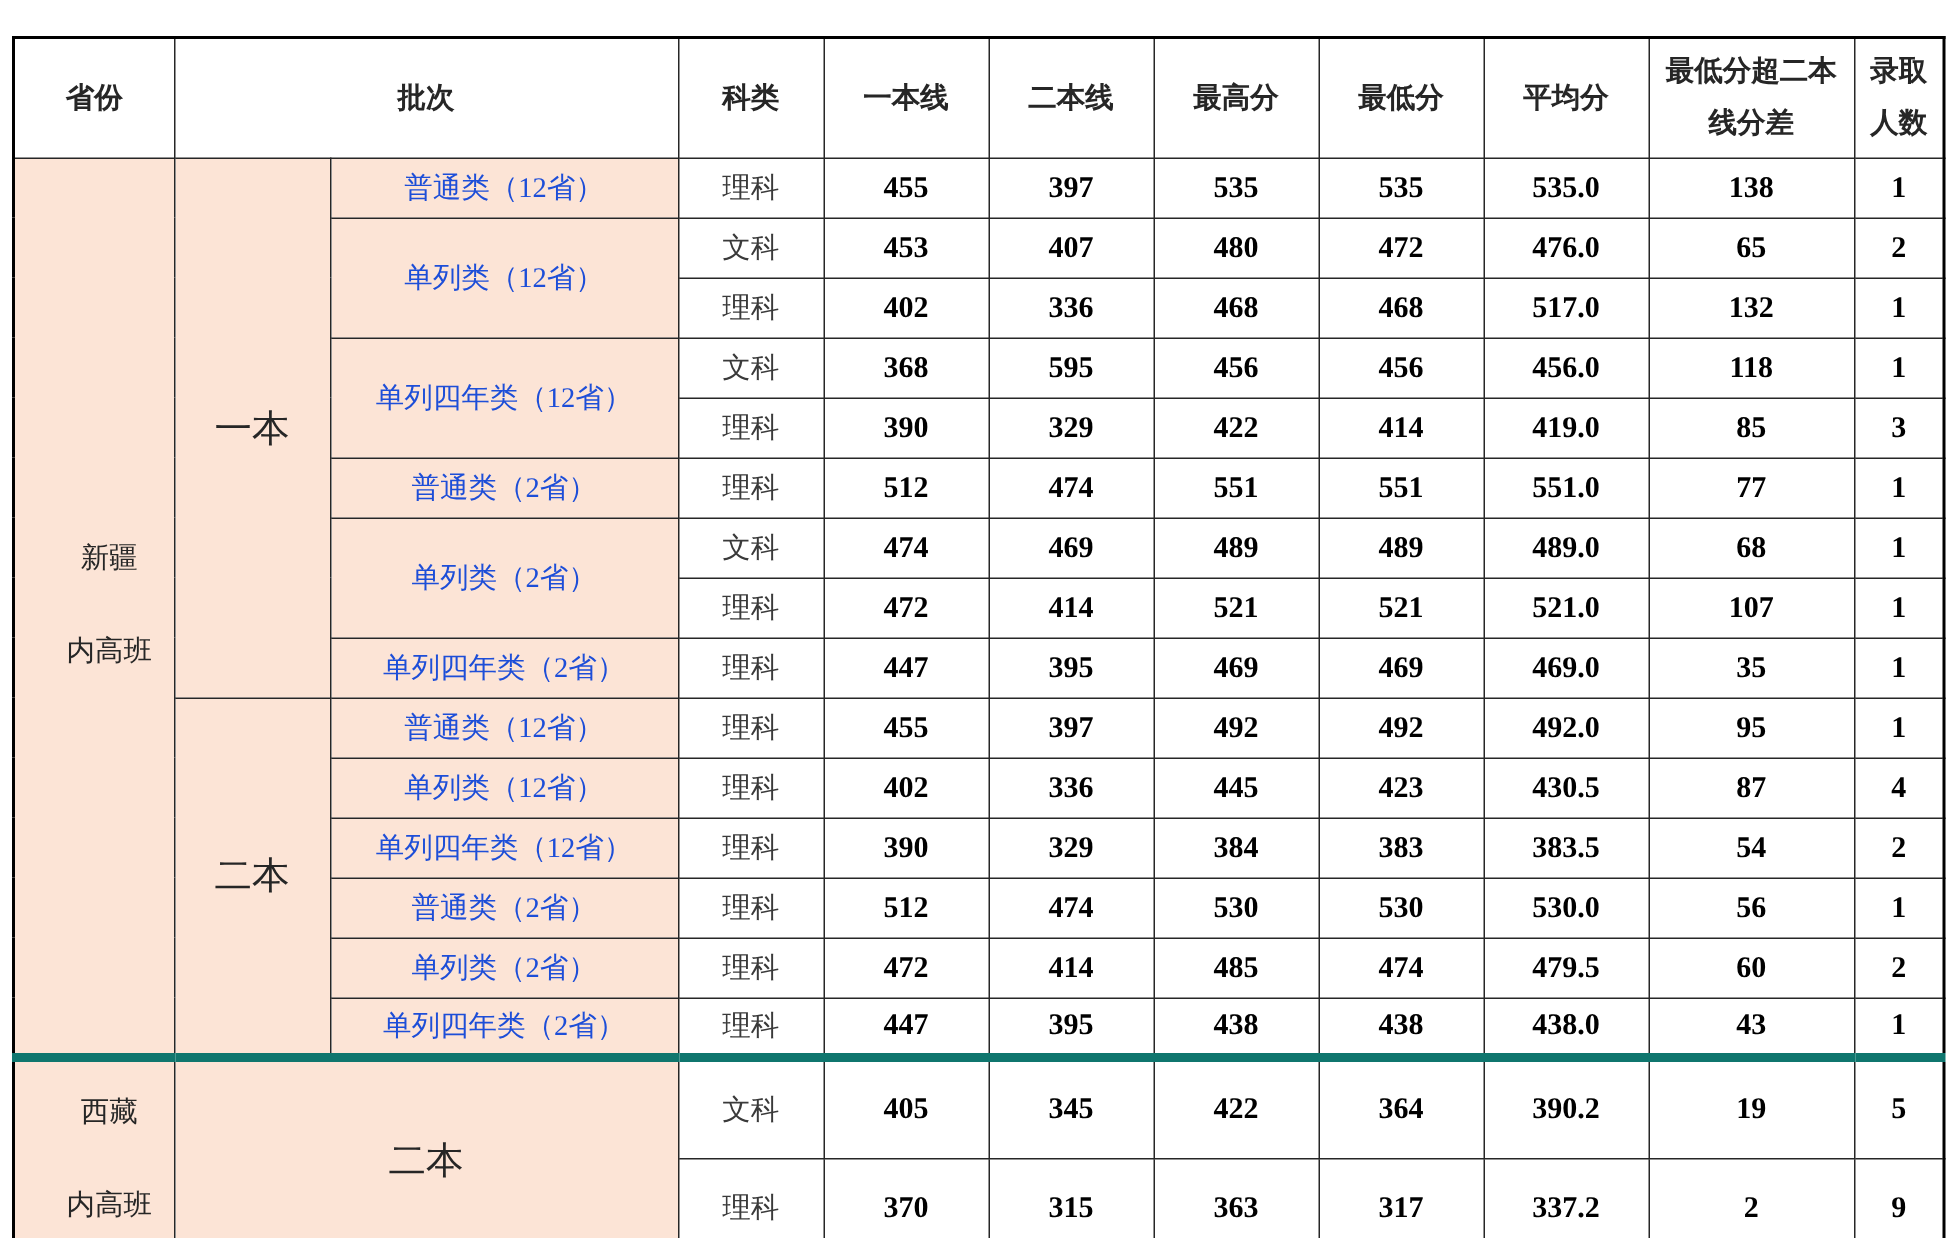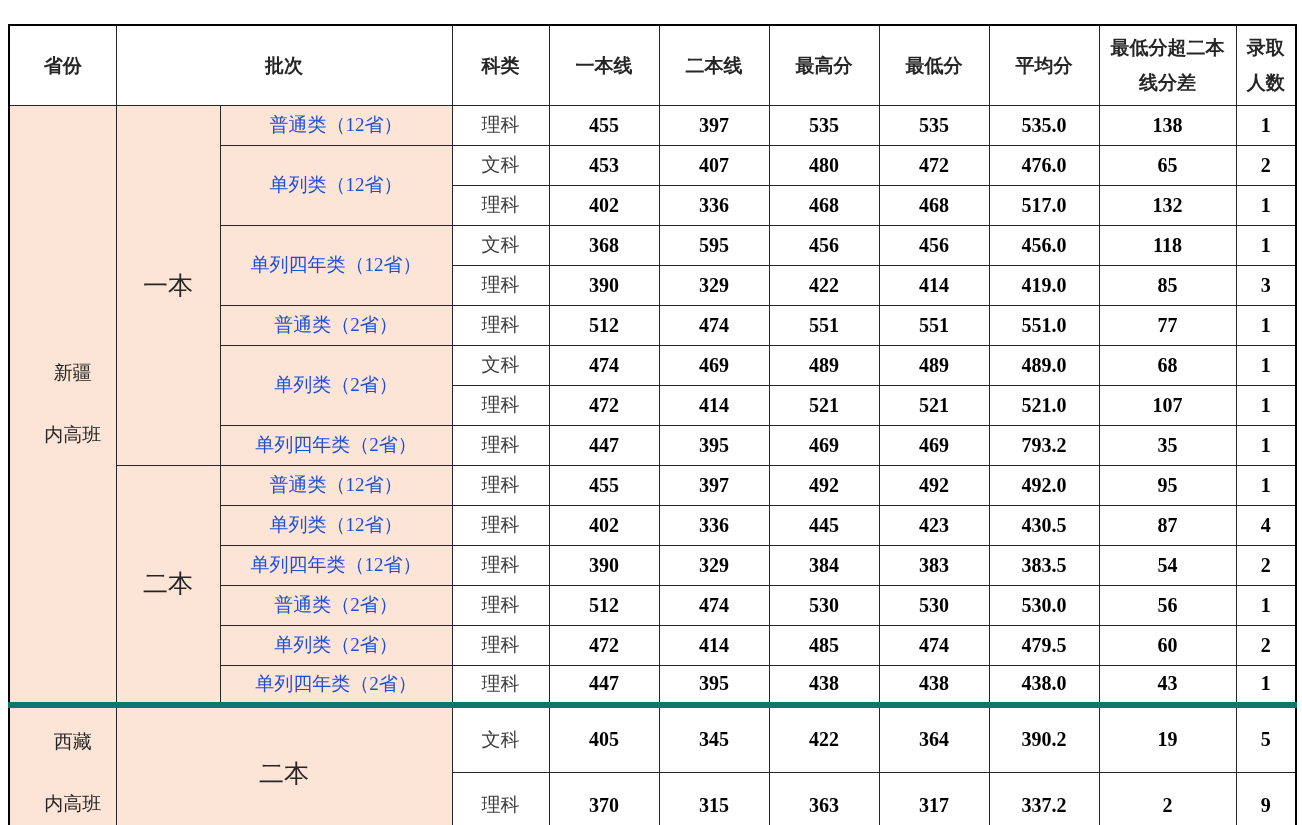--- a/index.html
+++ b/index.html
@@ -182,21 +182,21 @@
         <td class="num">107</td>
         <td class="num">1</td>
       </tr>
       <tr>
         <td class="hl batch" rowspan="1">单列四年类（2省）</td>
         <td class="subject">理科</td>
         <td class="num">447</td>
         <td class="num">395</td>
         <td class="num">469</td>
         <td class="num">469</td>
-        <td class="num">793.2</td>
+        <td class="num">469.0</td>
         <td class="num">35</td>
         <td class="num">1</td>
       </tr>
       <tr>
         <td class="hl tier" rowspan="6">二本</td>
         <td class="hl batch" rowspan="1">普通类（12省）</td>
         <td class="subject">理科</td>
         <td class="num">455</td>
         <td class="num">397</td>
         <td class="num">492</td>

